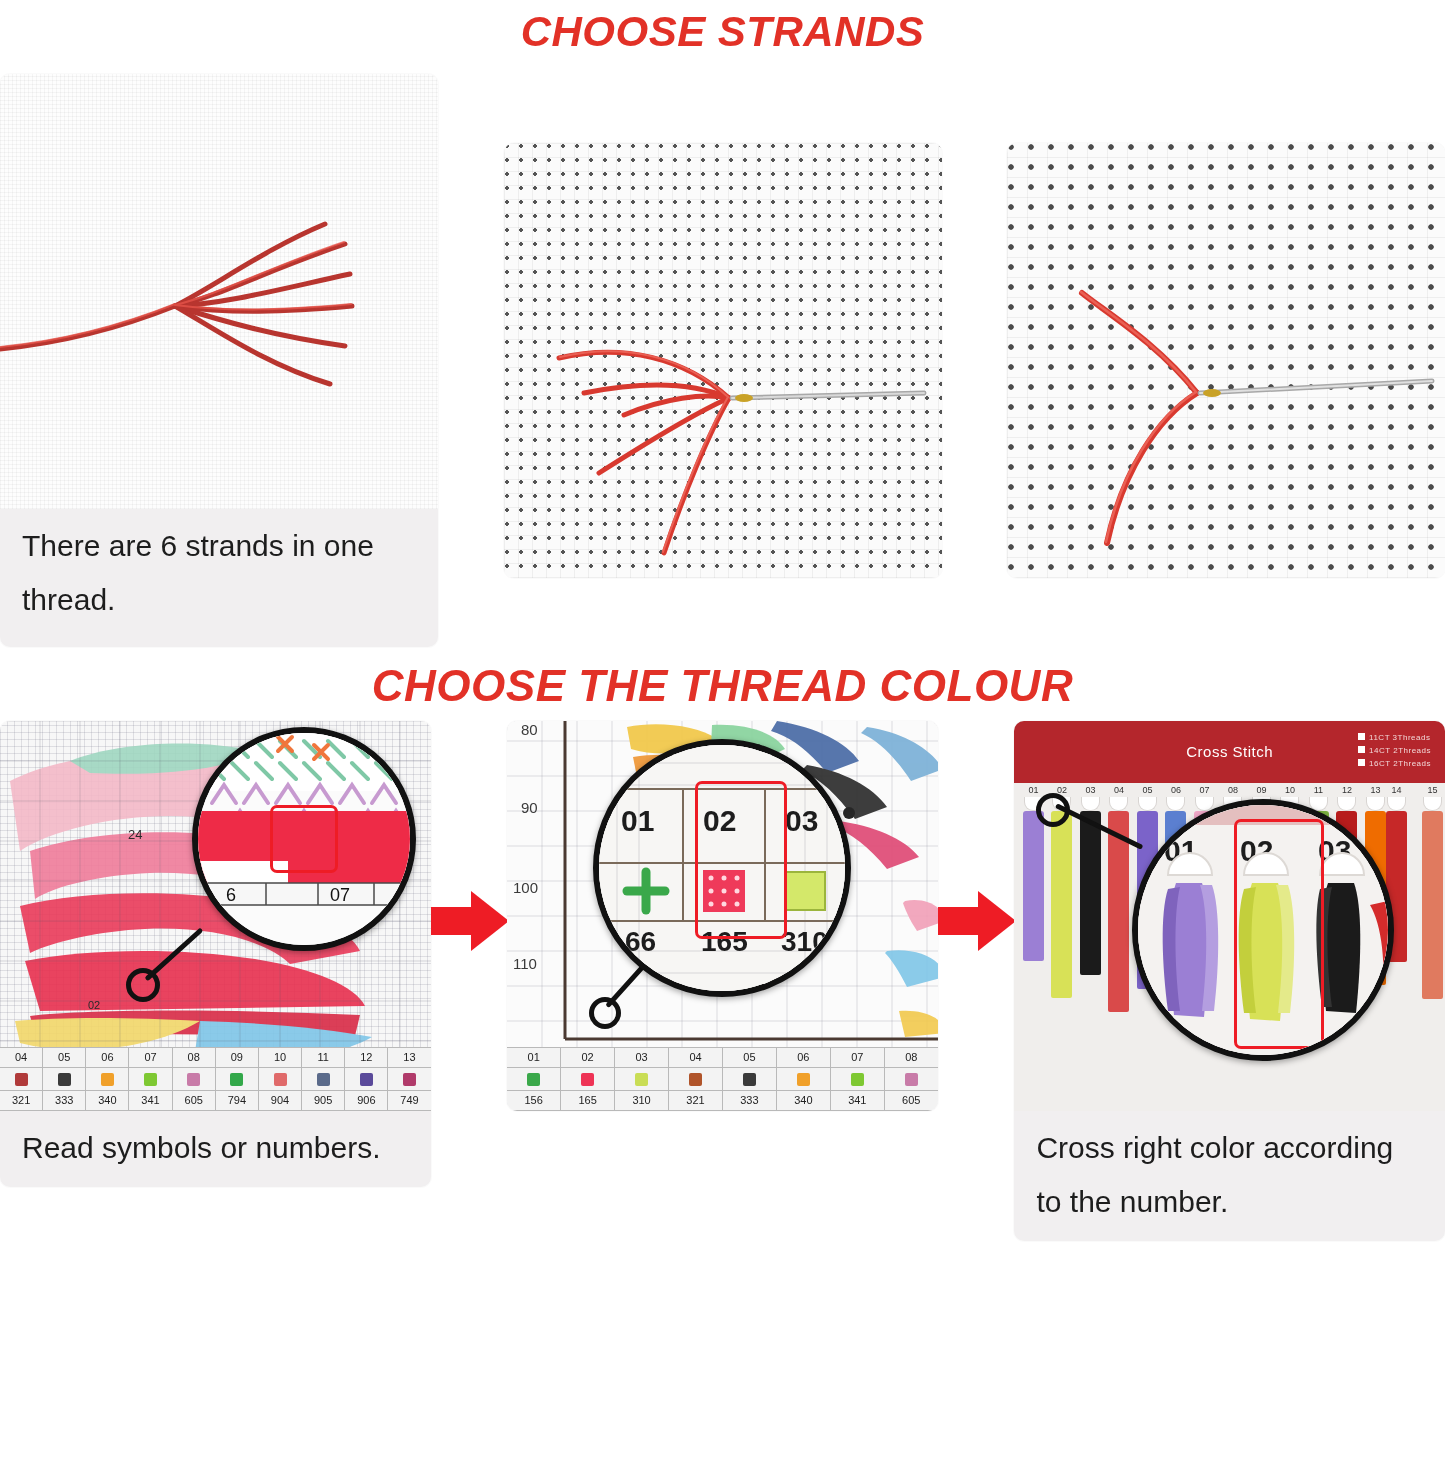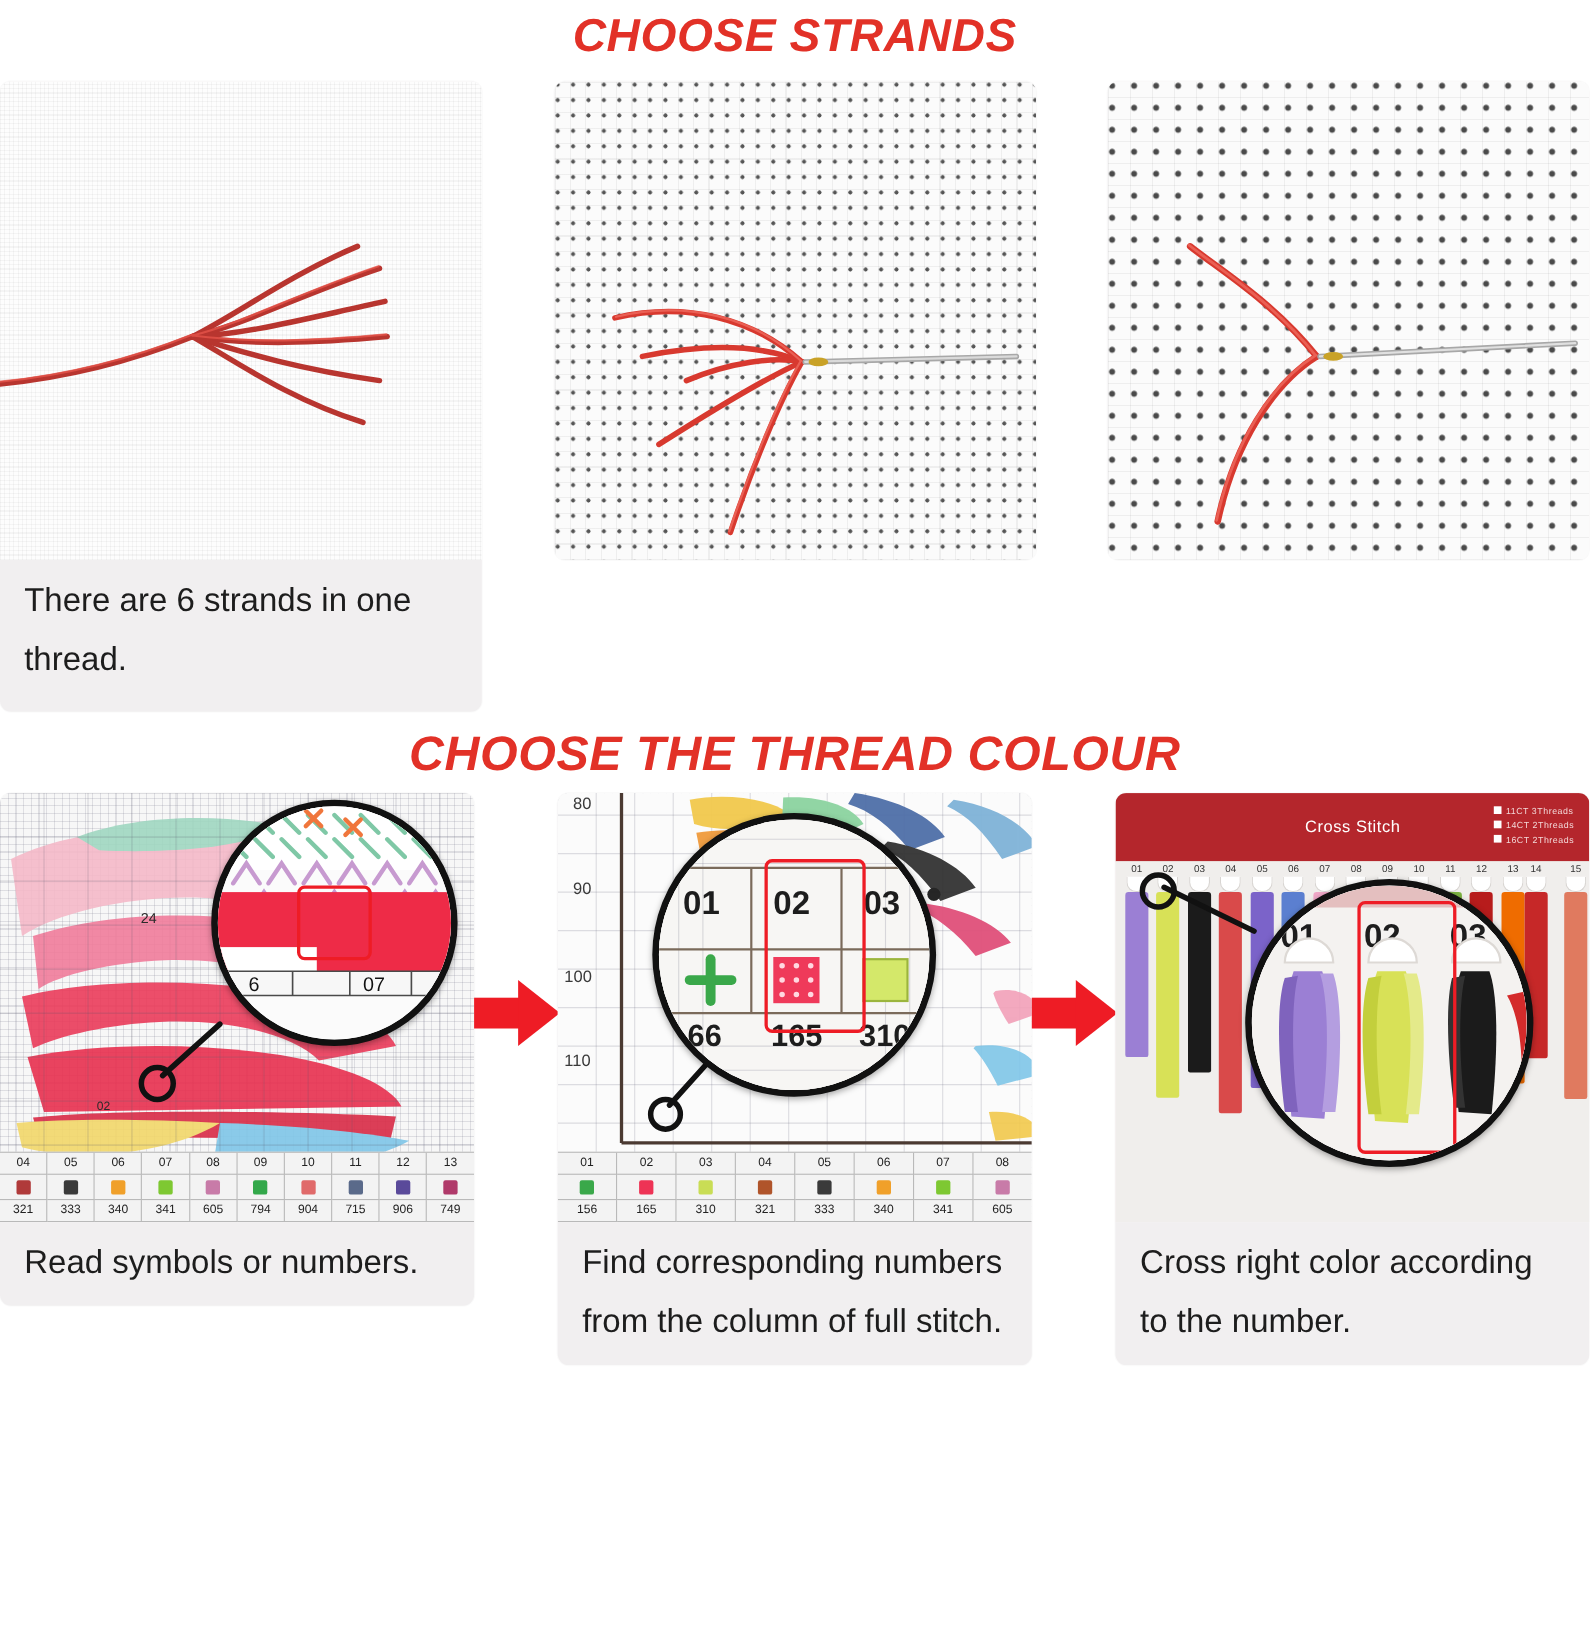--- a/index.html
+++ b/index.html
@@ -15,21 +15,21 @@
     color:#e23127;
     font-weight:bold;
     font-style:italic;
     letter-spacing:0.5px;
     font-family:"Liberation Sans", sans-serif;
   }
   #heading-strands{font-size:42px;line-height:56px;padding-top:4px;}
   #heading-colour{font-size:44px;line-height:58px;padding-top:10px;}
 
   .row{display:flex;justify-content:space-between;align-items:flex-start;}
-  #row-strands{padding:14px 0 0 0;}
+  #row-strands{padding:14px 0 0 0;align-items:center;}
   #row-colour{padding:6px 0 0 0;position:relative;}
 
   .card{
     width:438px;
     background:#f1eff0;
     border-radius:10px;
     overflow:hidden;
     box-shadow:0 0 0 1px rgba(0,0,0,0.02);
     position:relative;
   }
@@ -321,21 +321,21 @@
             <div class="legend-cell sym"><span class="sym-chip" style="background: rgb(176, 58, 106);"></span></div>
           </div>
         <div class="legend-row" id="lt1-num">
             <div class="legend-cell">321</div>
             <div class="legend-cell">333</div>
             <div class="legend-cell">340</div>
             <div class="legend-cell">341</div>
             <div class="legend-cell">605</div>
             <div class="legend-cell">794</div>
             <div class="legend-cell">904</div>
-            <div class="legend-cell">715</div>
+            <div class="legend-cell">905</div>
             <div class="legend-cell">906</div>
             <div class="legend-cell">749</div>
           </div>
       </div>
     </div>
     <div class="caption tall">Read symbols or numbers.</div>
   </div>
 
   <div class="arrow">
     <div class="shaft"></div>
@@ -457,21 +457,20 @@
             <div class="legend-cell">165</div>
             <div class="legend-cell">310</div>
             <div class="legend-cell">321</div>
             <div class="legend-cell">333</div>
             <div class="legend-cell">340</div>
             <div class="legend-cell">341</div>
             <div class="legend-cell">605</div>
           </div>
       </div>
     </div>
-    <div class="caption tall">Find corresponding numbers from the column of full stitch.</div>
   </div>
 
   <div class="arrow">
     <div class="shaft"></div>
       <div class="head"></div>
   </div>
 
   <div class="card">
     <div class="card-photo photo-chart">
       <div style="position:absolute;inset:0;background:#efe9e4;"></div>

